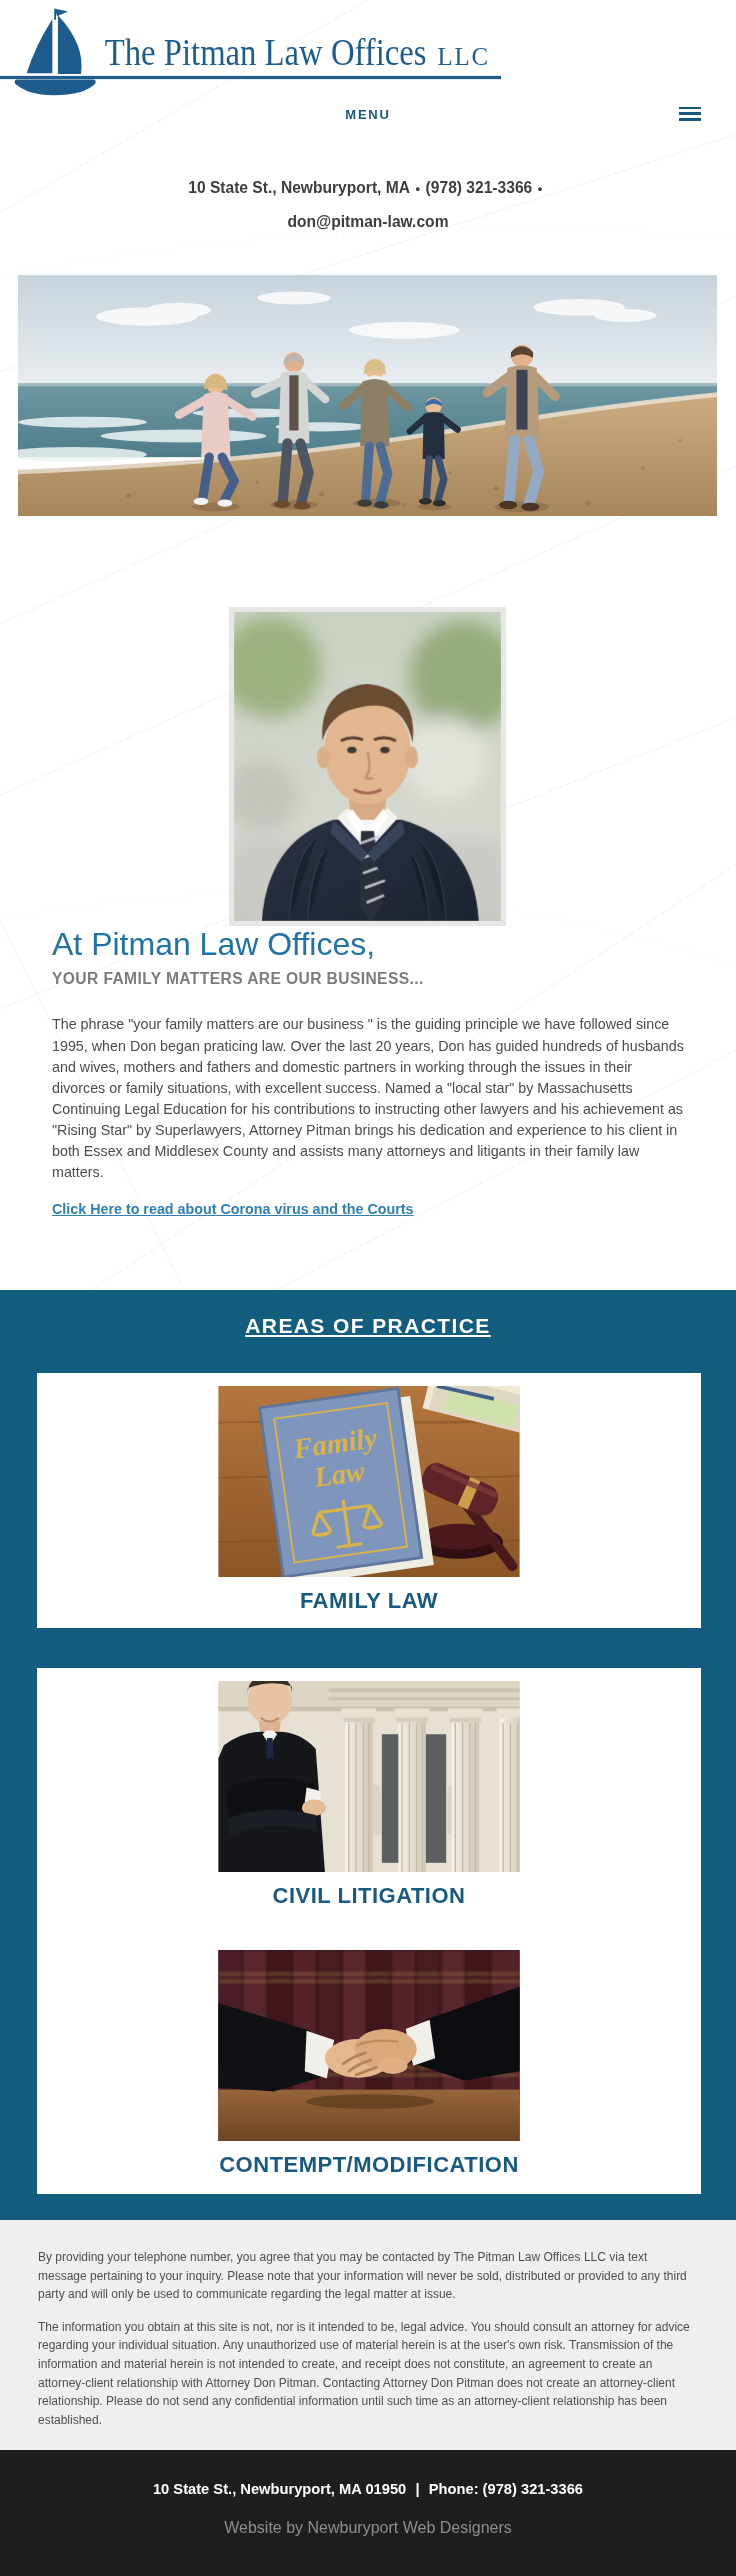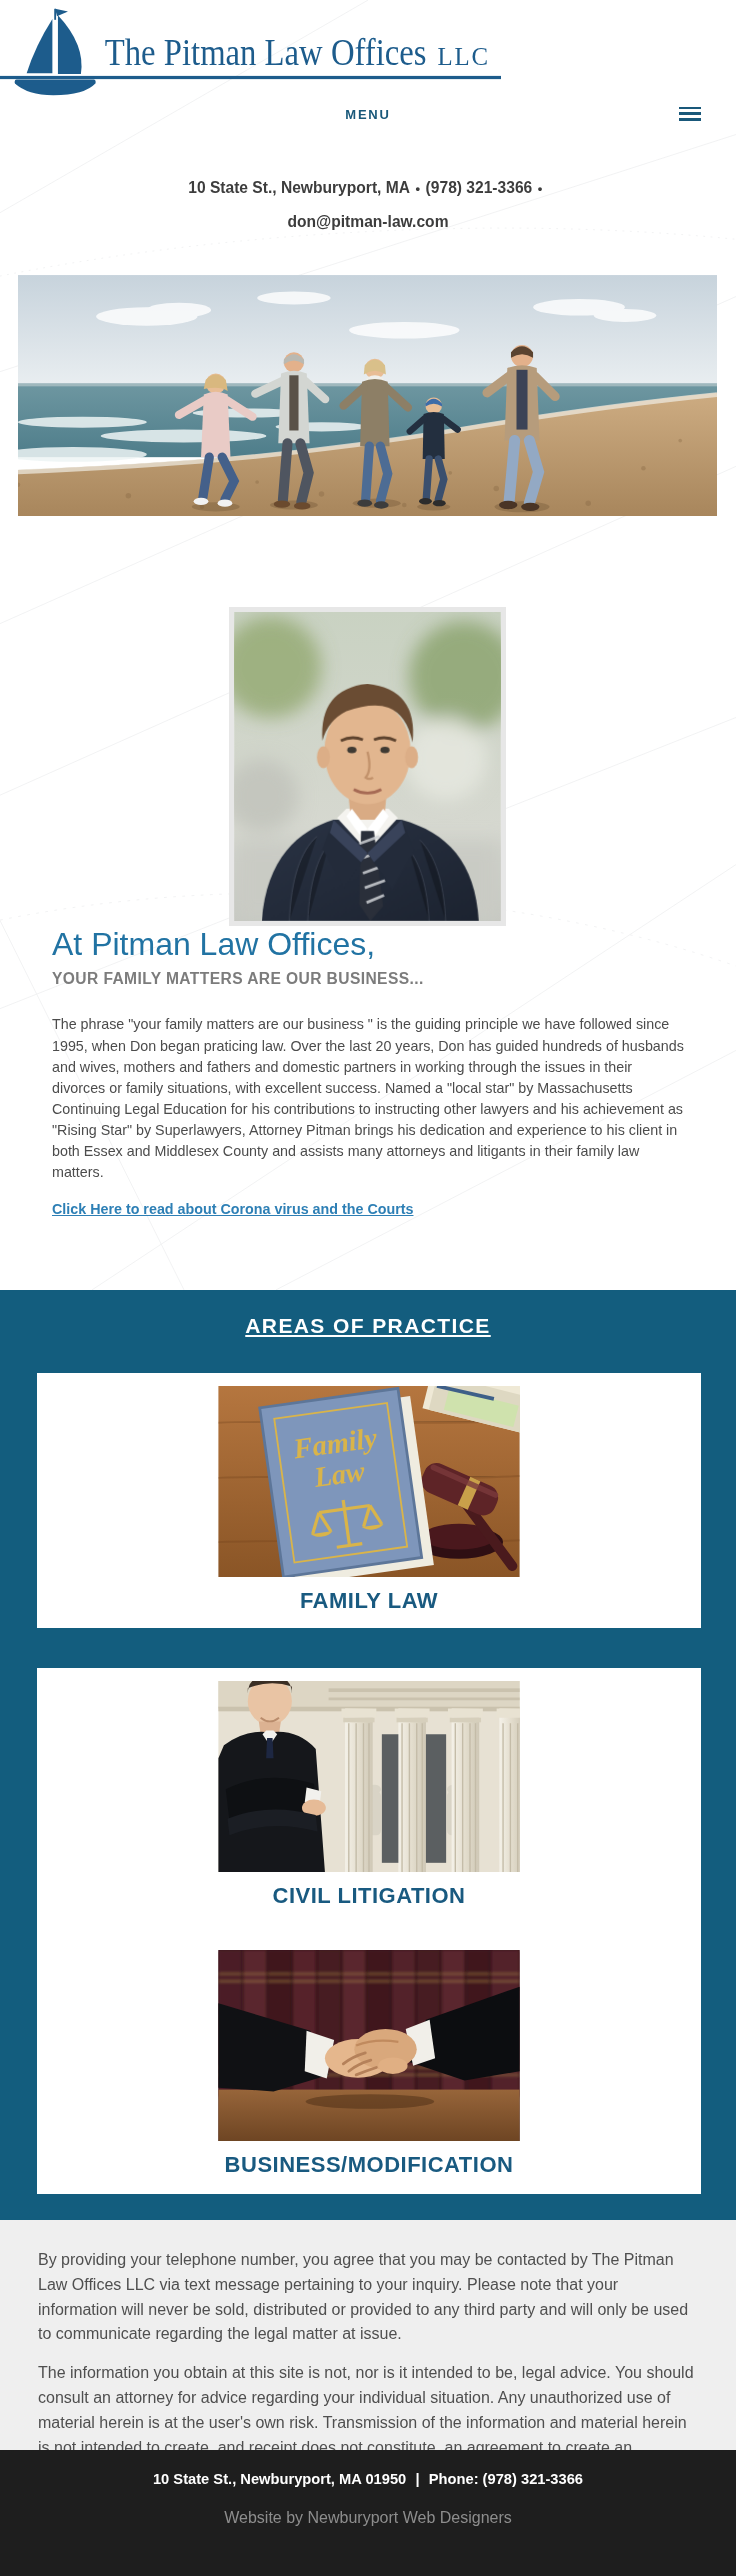--- a/index.html
+++ b/index.html
@@ -43,25 +43,25 @@
   .card{position:absolute;left:37px;width:664px;background:#ffffff;text-align:center;cursor:pointer;}
   .card svg{display:block;margin:13px auto 0 auto;}
   .card .card-label{margin-top:11px;font-size:22px;font-weight:bold;color:#195a80;letter-spacing:0.5px;}
   #card-1{top:83px;height:255px;}
   #card-2{top:366px;height:284px;margin-top:12px;}
   #card-3{top:647px;height:257px;}
 
   
   #disclaimer{top:2220px;left:0;width:736px;height:230px;background:#efefef;}
   #disclaimer .inner{padding:28px 37px 0 38px;}
-  #disclaimer p{margin:0 0 14px 0;font-size:16px;line-height:1.55;color:#4f4f4f;}
+  #disclaimer p{margin:0 0 14px 0;font-size:12px;line-height:1.55;color:#4f4f4f;}
 
   
   #footer{top:2450px;left:0;width:736px;height:126px;background:#1e1e1e;text-align:center;}
-  #footer .addr{padding-top:21px;color:#ffffff;font-size:14.7px;font-weight:bold;}
+  #footer .addr{padding-top:31px;color:#ffffff;font-size:14.7px;font-weight:bold;}
   #footer .addr .sep{padding:0 9.2px;}
   #footer .credit{margin-top:22px;color:#8d8d8d;font-size:16px;cursor:pointer;}
 </style>
 </head>
 <body>
 
 <div id="page">
 
   <svg id="chartbg" width="736" height="1290" viewBox="0 0 800 1402">
     <g stroke="#8a9097" stroke-width="1" opacity="0.12" fill="none">
@@ -486,21 +486,21 @@
         <ellipse cx="182" cy="108" rx="34" ry="22" fill="#d9a87c"></ellipse>
         <path d="M150,104 Q170,96 196,100" stroke="#c08a5e" stroke-width="2.5" fill="none"></path>
         <g stroke="#b5815a" stroke-width="3" fill="none" stroke-linecap="round">
           <path d="M160,112 Q146,116 136,124"></path>
             <path d="M166,120 Q152,124 142,132"></path>
           <path d="M172,128 Q160,132 150,136"></path>
         </g>
         <ellipse cx="190" cy="126" rx="16" ry="9" fill="#e0af83"></ellipse>
         <ellipse cx="165" cy="165" rx="70" ry="8" fill="#4a2b14" opacity="0.5"></ellipse>
       </svg>
-      <div class="card-label">BUSINESS/MODIFICATION</div>
+      <div class="card-label">CONTEMPT/MODIFICATION</div>
     </div>
   </div>
 
   <div id="disclaimer" class="abs layer">
     <div class="inner">
       <p>By providing your telephone number, you agree that you may be contacted by The Pitman Law Offices LLC via text message pertaining to your inquiry. Please note that your information will never be sold, distributed or provided to any third party and will only be used to communicate regarding the legal matter at issue.</p>
       <p>The information you obtain at this site is not, nor is it intended to be, legal advice. You should consult an attorney for advice regarding your individual situation. Any unauthorized use of material herein is at the user's own risk. Transmission of the information and material herein is not intended to create, and receipt does not constitute, an agreement to create an attorney-client relationship with Attorney Don Pitman. Contacting Attorney Don Pitman does not create an attorney-client relationship. Please do not send any confidential information until such time as an attorney-client relationship has been established.</p>
     </div>
   </div>
 

